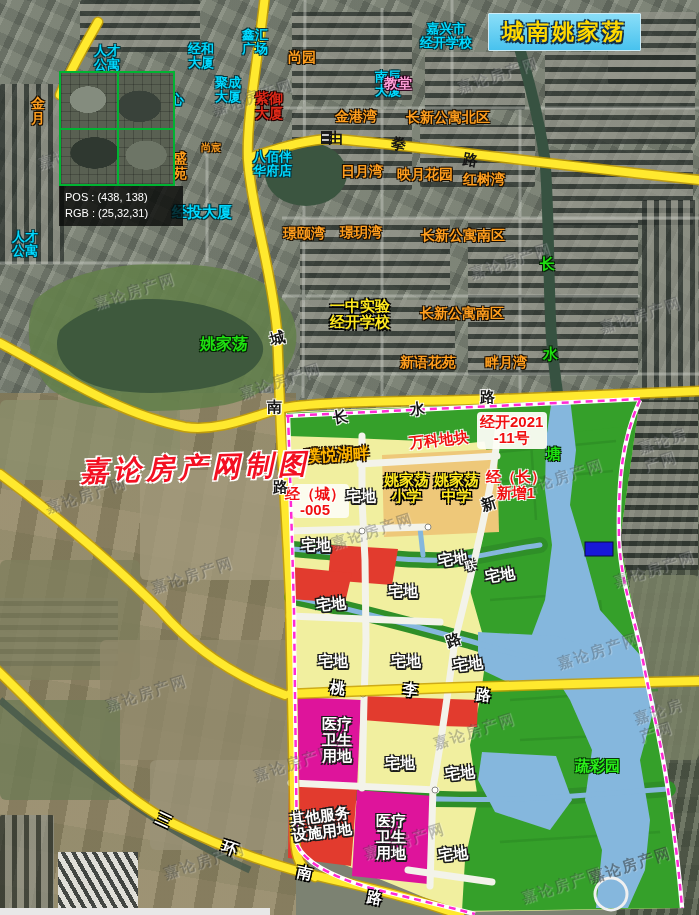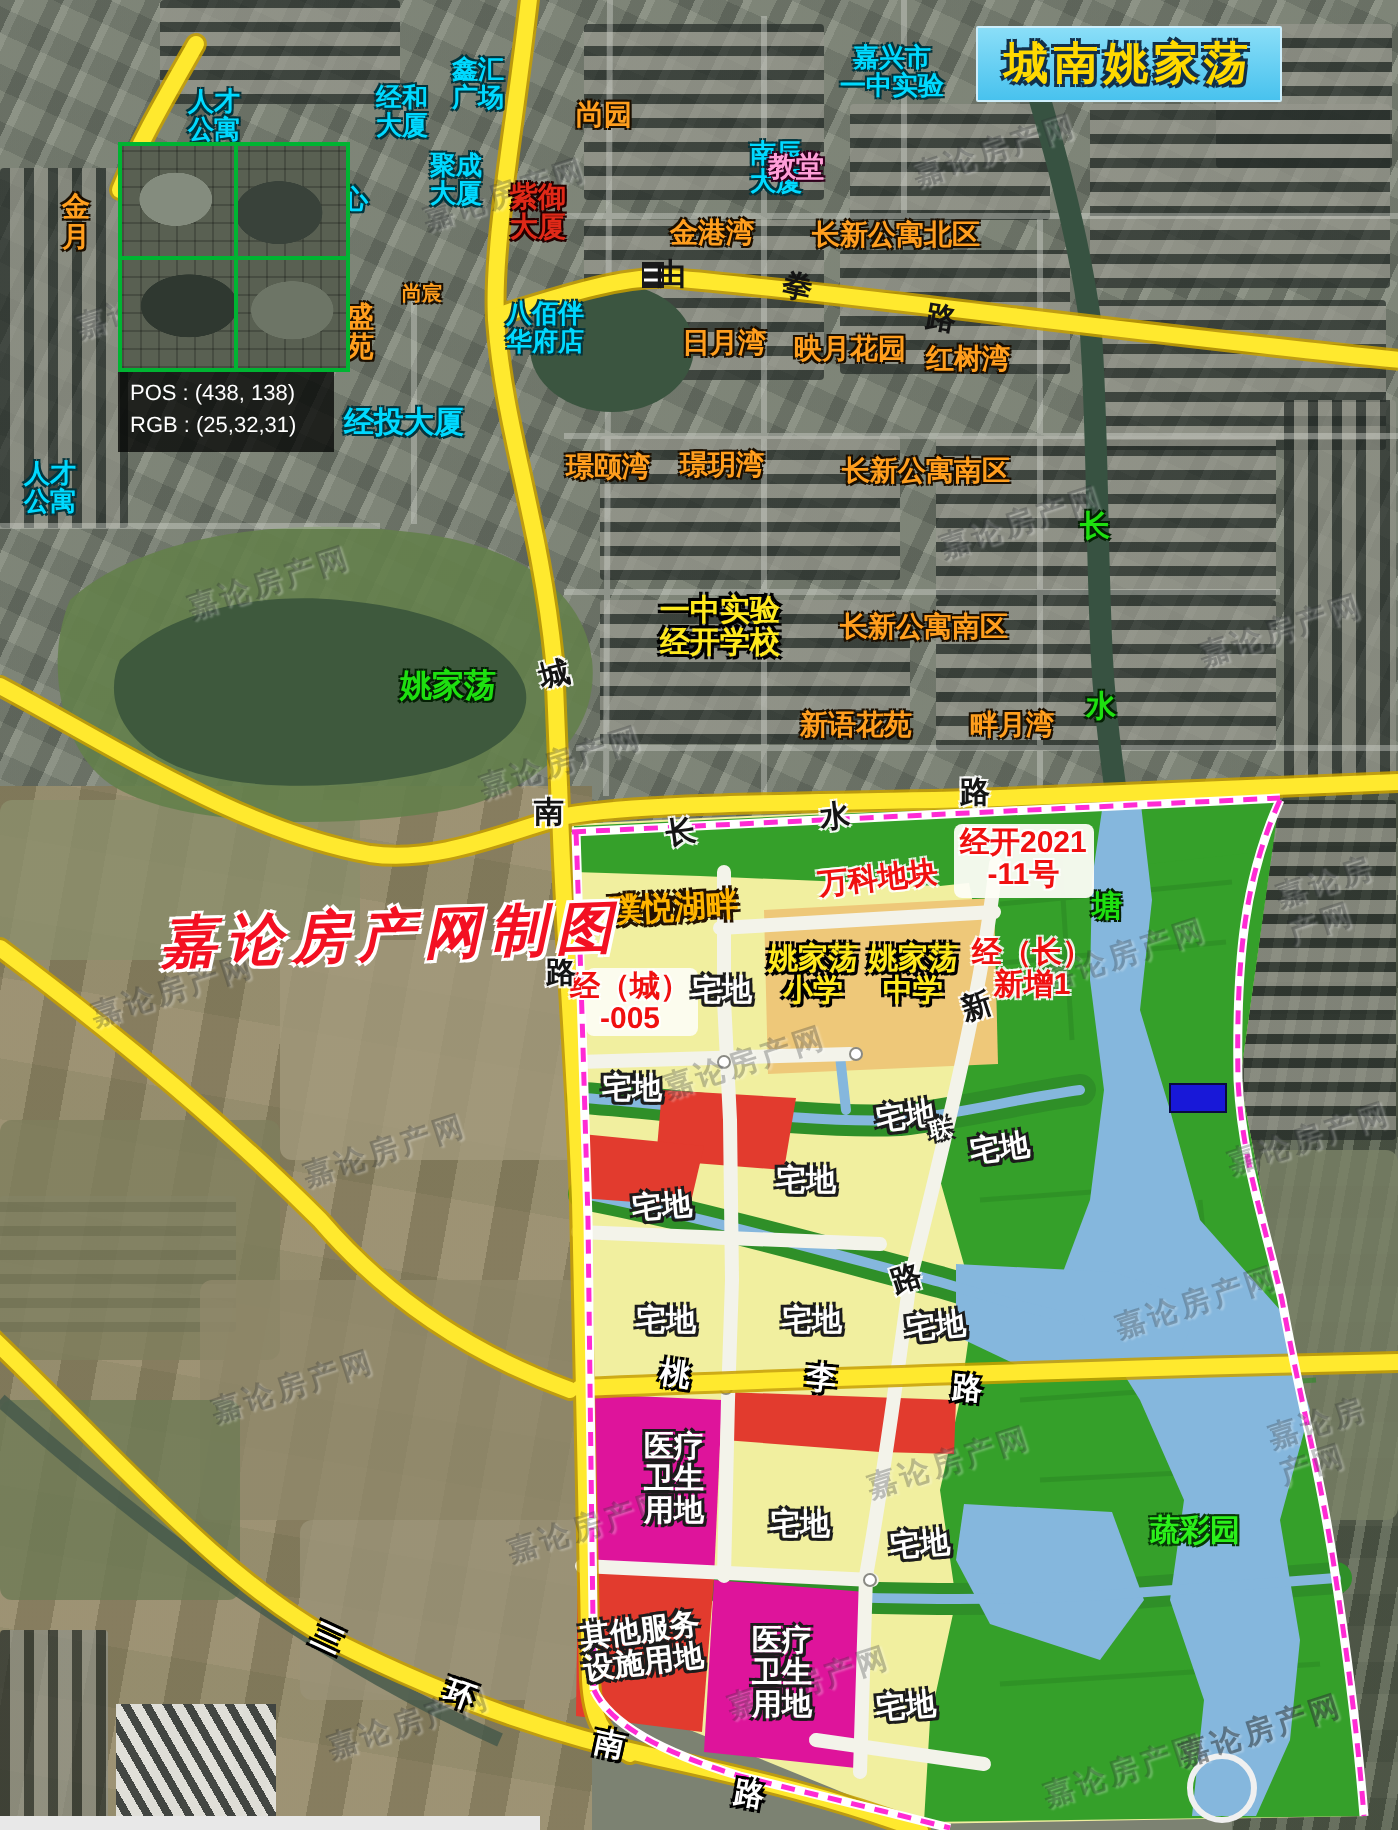--- a/index.html
+++ b/index.html
@@ -61,21 +61,21 @@
        background-color:#596052;
        background-image:
          radial-gradient(30px 22px at 24% 24%, #848c7e 0 60%, transparent 61%),
          radial-gradient(36px 26px at 70% 30%, #39423a 0 60%, transparent 61%),
          radial-gradient(40px 26px at 30% 72%, #2f3830 0 60%, transparent 61%),
          radial-gradient(34px 24px at 76% 74%, #6d7566 0 60%, transparent 61%),
          repeating-linear-gradient(0deg, rgba(0,0,0,.2) 0 1px, transparent 1px 9px),
          repeating-linear-gradient(90deg, rgba(0,0,0,.2) 0 1px, transparent 1px 9px);}
   #mag .vx{position:absolute;left:56px;top:0;width:2px;height:100%;background:#00b432;}
   #mag .hz{position:absolute;left:0;top:55px;width:100%;height:2px;background:#00b432;}
-  #maginfo{left:59px;top:186px;z-index:6;width:108px;background:rgba(5,6,5,.78);color:#fff;
+  #maginfo{left:59px;top:186px;z-index:6;width:124px;background:rgba(5,6,5,.78);color:#fff;
        font-size:11px;line-height:1.45;padding:4px 6px;white-space:pre-line;}
 </style>
 </head>
 <body>
 
 <div id="map">
 
   <div class="abs sat-top"></div>
   <div class="abs farm"></div>
   <div class="abs sat-right"></div>
@@ -264,28 +264,28 @@
       <div class="wmt" style="left: 588px; top: 856px; color: rgba(38, 44, 46, 0.5);">嘉论房产网</div>
       <div class="wmt" style="left: 636px; top: 700px;">嘉论房产网</div>
       <div class="wmt" style="left: 640px; top: 430px;">嘉论房产网</div>
     </div>
 
   <div class="abs" id="labels">
       <div class="lb c" style="left: 94px; top: 44px;">人才
 公寓</div>
       <div class="lb c" style="left: 188px; top: 42px;">经和
 大厦</div>
-      <div class="lb c" style="left: 226px; top: 28px; text-align: center;">鑫汇
+      <div class="lb c" style="left: 242px; top: 28px; text-align: center;">鑫汇
 广场</div>
       <div class="lb c" style="left: 215px; top: 76px;">聚成
 大厦</div>
       <div class="lb c" style="left: 375px; top: 70px;">南辰
 大厦</div>
       <div class="lb c" style="left: 420px; top: 22px; text-align: center;">嘉兴市
-一中实验</div>
+经开学校</div>
       <div class="lb c" style="left: 253px; top: 150px;">八佰伴
 华府店</div>
       <div class="lb c" style="left: 172px; top: 204px; font-size: 15px;">经投大厦</div>
       <div class="lb c" style="left: 12px; top: 230px;">人才
 公寓</div>
       <div class="lb c" style="left: 171px; top: 93px;">心</div>
       <div class="lb o" style="left: 288px; top: 50px;">尚园</div>
       <div class="lb o" style="left: 335px; top: 109px;">金港湾</div>
       <div class="lb o" style="left: 406px; top: 110px;">长新公寓北区</div>
       <div class="lb o" style="left: 341px; top: 164px;">日月湾</div>

